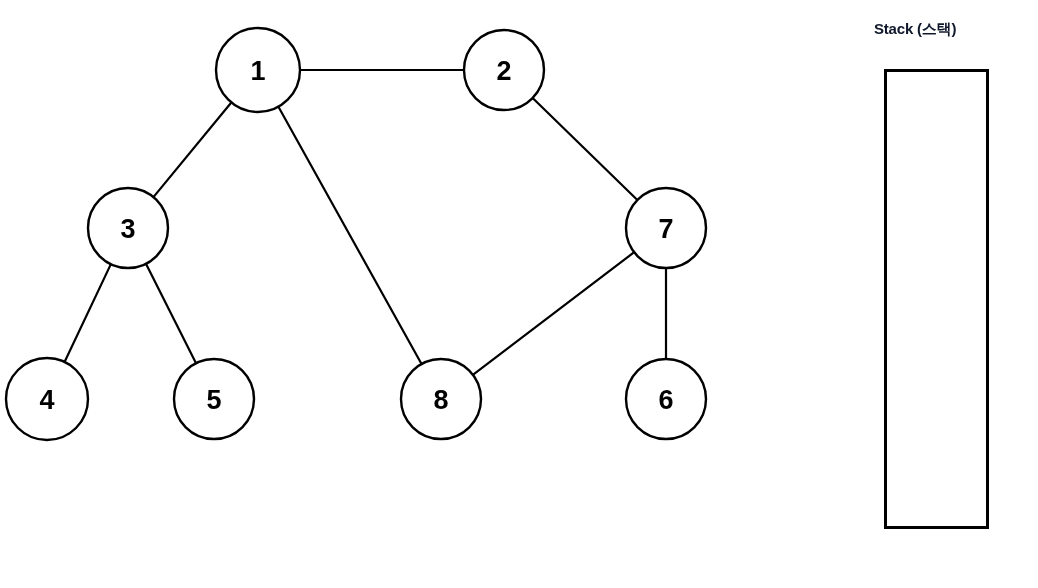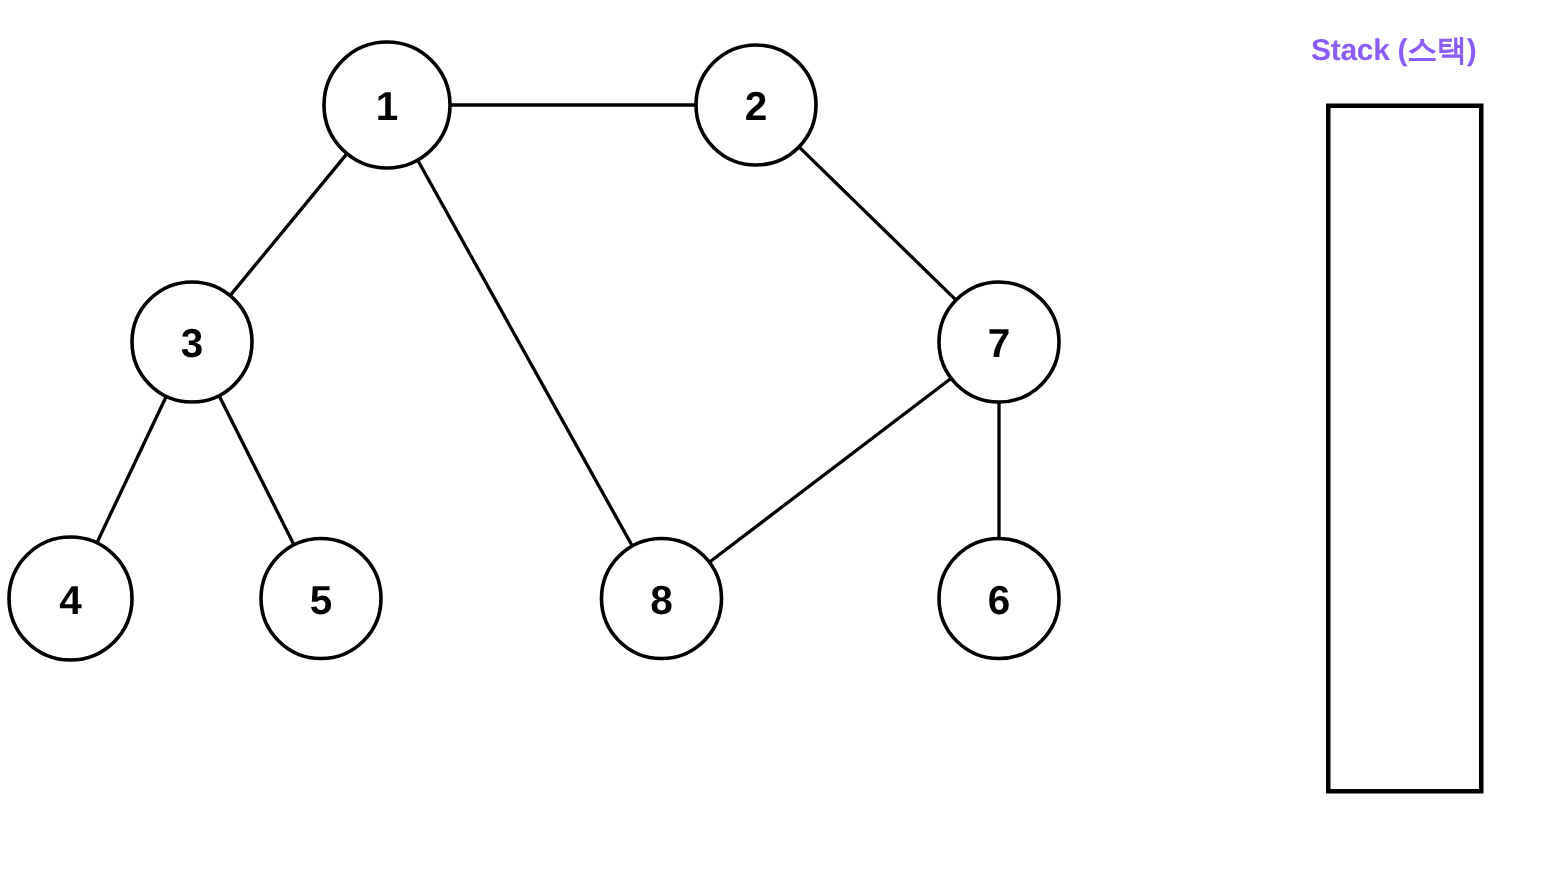--- a/index.html
+++ b/index.html
@@ -47,22 +47,22 @@
     font-size: 27px;
     fill: #000000;
     text-anchor: middle;
     dominant-baseline: central;
     user-select: none;
   }
   .stack-title {
     position: absolute;
     font-family: "Liberation Sans", sans-serif;
     font-weight: bold;
-    font-size: 20px;
-    color: #8b5cf6;
+    font-size: 15px;
+    color: #0f172a;
     white-space: nowrap;
     letter-spacing: -0.2px;
   }
   .stack-box {
     position: absolute;
     box-sizing: border-box;
     background: #ffffff;
     border: 3px solid #000000;
   }
   .stack-slots {

